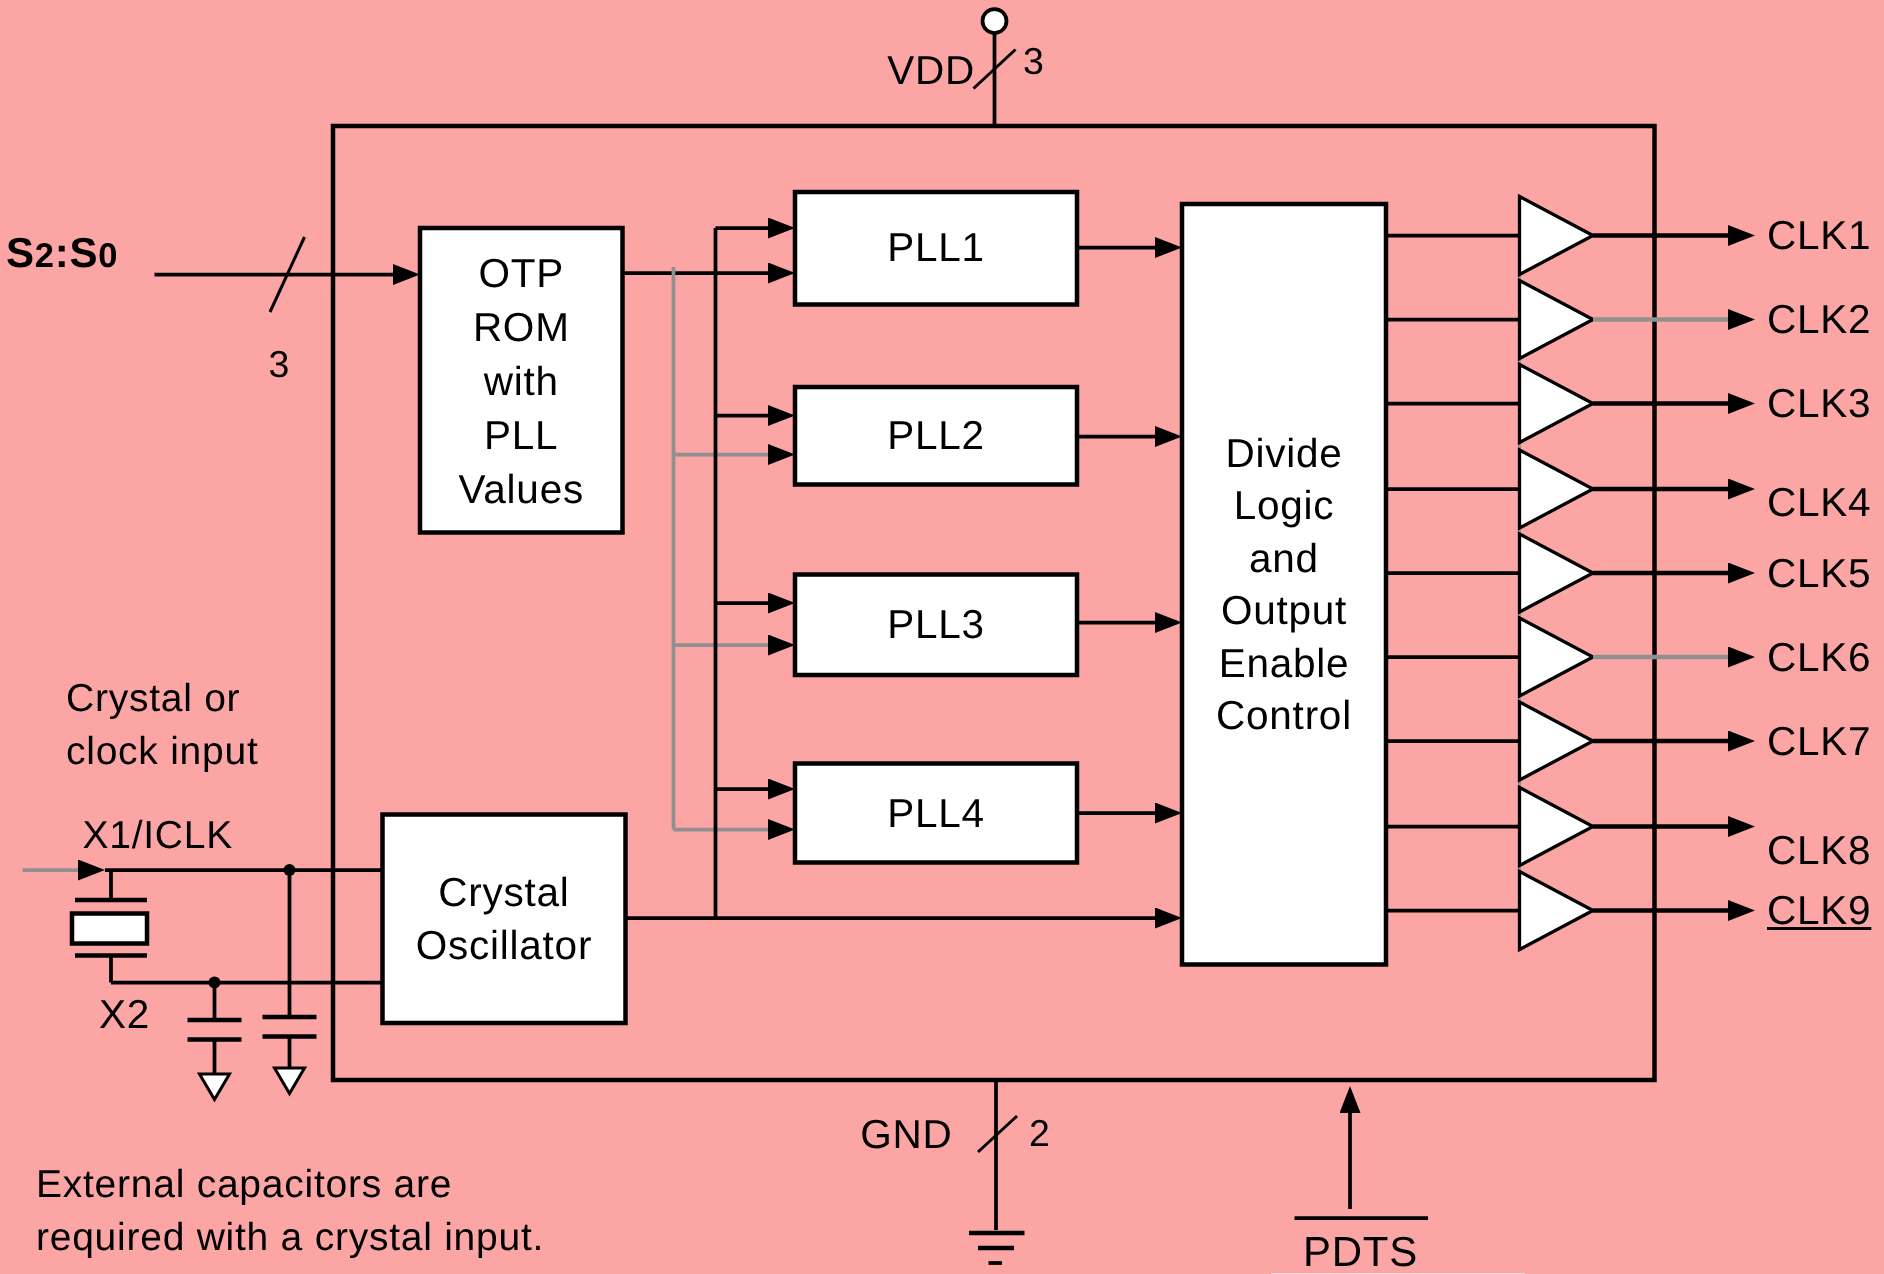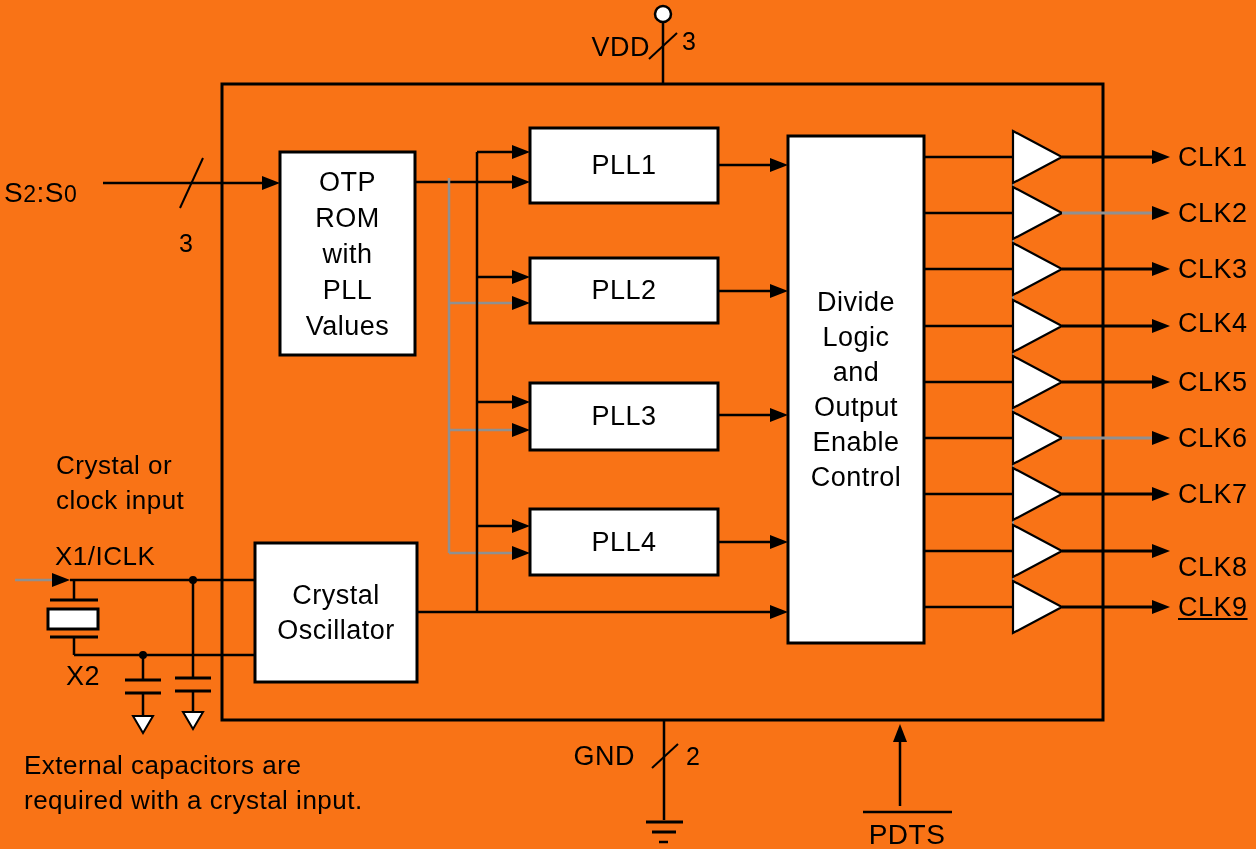--- a/index.html
+++ b/index.html
@@ -1,17 +1,17 @@
 <!DOCTYPE html>
 <html><head>
 <meta charset="utf-8">
 <style>
   html,body{margin:0;padding:0;background:#ffffff;}
   .stage{
-    position:relative;width:1256px;height:849px;background:#f97316;
+    position:relative;width:1256px;height:849px;background:#fca5a5;
     font-family:"Liberation Sans",sans-serif;color:#000;overflow:hidden;
   }
   svg{position:absolute;left:0;top:0;}
   .lbl{position:absolute;font-size:27px;letter-spacing:.5px;white-space:pre-line;line-height:33px;}
   .note{font-size:26px;line-height:35px;}
   .blockLabel{
     position:absolute;display:flex;align-items:center;justify-content:center;
     text-align:center;font-size:27px;letter-spacing:.5px;white-space:pre-line;
   }
   .lh36{line-height:36px;} .lh35{line-height:35px;}
@@ -148,28 +148,28 @@
       <line x1="125" y1="680" x2="161" y2="680" stroke="#000" stroke-width="3"></line>
       <line x1="125" y1="693" x2="161" y2="693" stroke="#000" stroke-width="3"></line>
       <line x1="143" y1="694" x2="143" y2="716" stroke="#000" stroke-width="2.5"></line>
       <polygon points="133,716 153,716 143,733" fill="#fff" stroke="#000" stroke-width="2"></polygon>
     </g>
   </svg>
 
   <div class="lbl right" style="left:560px;top:31px;width:90px;">VDD</div>
   <div class="busNum" style="left:682px;top:27px;">3</div>
 
-  <div class="lbl" style="left:4px;top:176px;font-size:28px;"><span>S</span><span class="digit">2</span><span>:S</span><span class="digit">0</span></div>
+  <div class="lbl" style="left:4px;top:152px;font-size:28px;font-weight:bold;"><span>S</span><span class="digit">2</span><span>:S</span><span class="digit">0</span></div>
   <div class="busNum" style="left:179px;top:229px;">3</div>
 
-  <div class="lbl note" style="left:56px;top:448px;">Crystal or
+  <div class="lbl note" style="left:44px;top:448px;">Crystal or
 clock input</div>
   <div class="lbl" style="left:55px;top:540px;font-size:26px;text-align:center;">X1/ICLK</div>
   <div class="lbl" style="left:46px;top:660px;margin-left:20px;">X2</div>
-  <div class="lbl note" style="left:24px;top:748px;">External capacitors are
+  <div class="lbl note" style="left:24px;top:772px;">External capacitors are
 required with a crystal input.</div>
 
   <div class="blockLabel lh36" style="left:280px;top:152px;width:135px;height:203px;">OTP
 ROM
 with
 PLL
 Values</div>
   <div class="blockLabel" style="left:530px;top:128px;width:188px;height:75px;">PLL1</div>
   <div class="blockLabel" style="left:530px;top:258px;width:188px;height:65px;">PLL2</div>
   <div class="blockLabel" style="left:530px;top:383px;width:188px;height:67px;">PLL3</div>
@@ -183,20 +183,20 @@
   <div class="blockLabel lh35" style="left:255px;top:543px;width:162px;height:139px;">Crystal
 Oscillator</div>
 
   <div class="lbl right" style="left:560px;top:740px;width:75px;">GND</div>
   <div class="busNum" style="left:686px;top:742px;">2</div>
   <div class="lbl center" style="left:858px;top:818px;width:98px;font-size:28px;">PDTS</div>
 
   <div class="clk" style="top:142px;text-align:right;">CLK1</div>
   <div class="clk" style="top:198px;">CLK2</div>
   <div class="clk" style="top:254px;">CLK3</div>
-  <div class="clk" style="top:308px;">CLK4</div>
+  <div class="clk" style="top:320px;">CLK4</div>
   <div class="clk" style="top:367px;">CLK5</div>
   <div class="clk" style="top:423px;">CLK6</div>
   <div class="clk" style="top:479px;">CLK7</div>
   <div class="clk" style="top:536px;margin-top:16px;">CLK8</div>
   <div class="clk" style="top:592px;text-decoration:underline;">CLK9</div>
 
 </div>
 
 </body></html>

